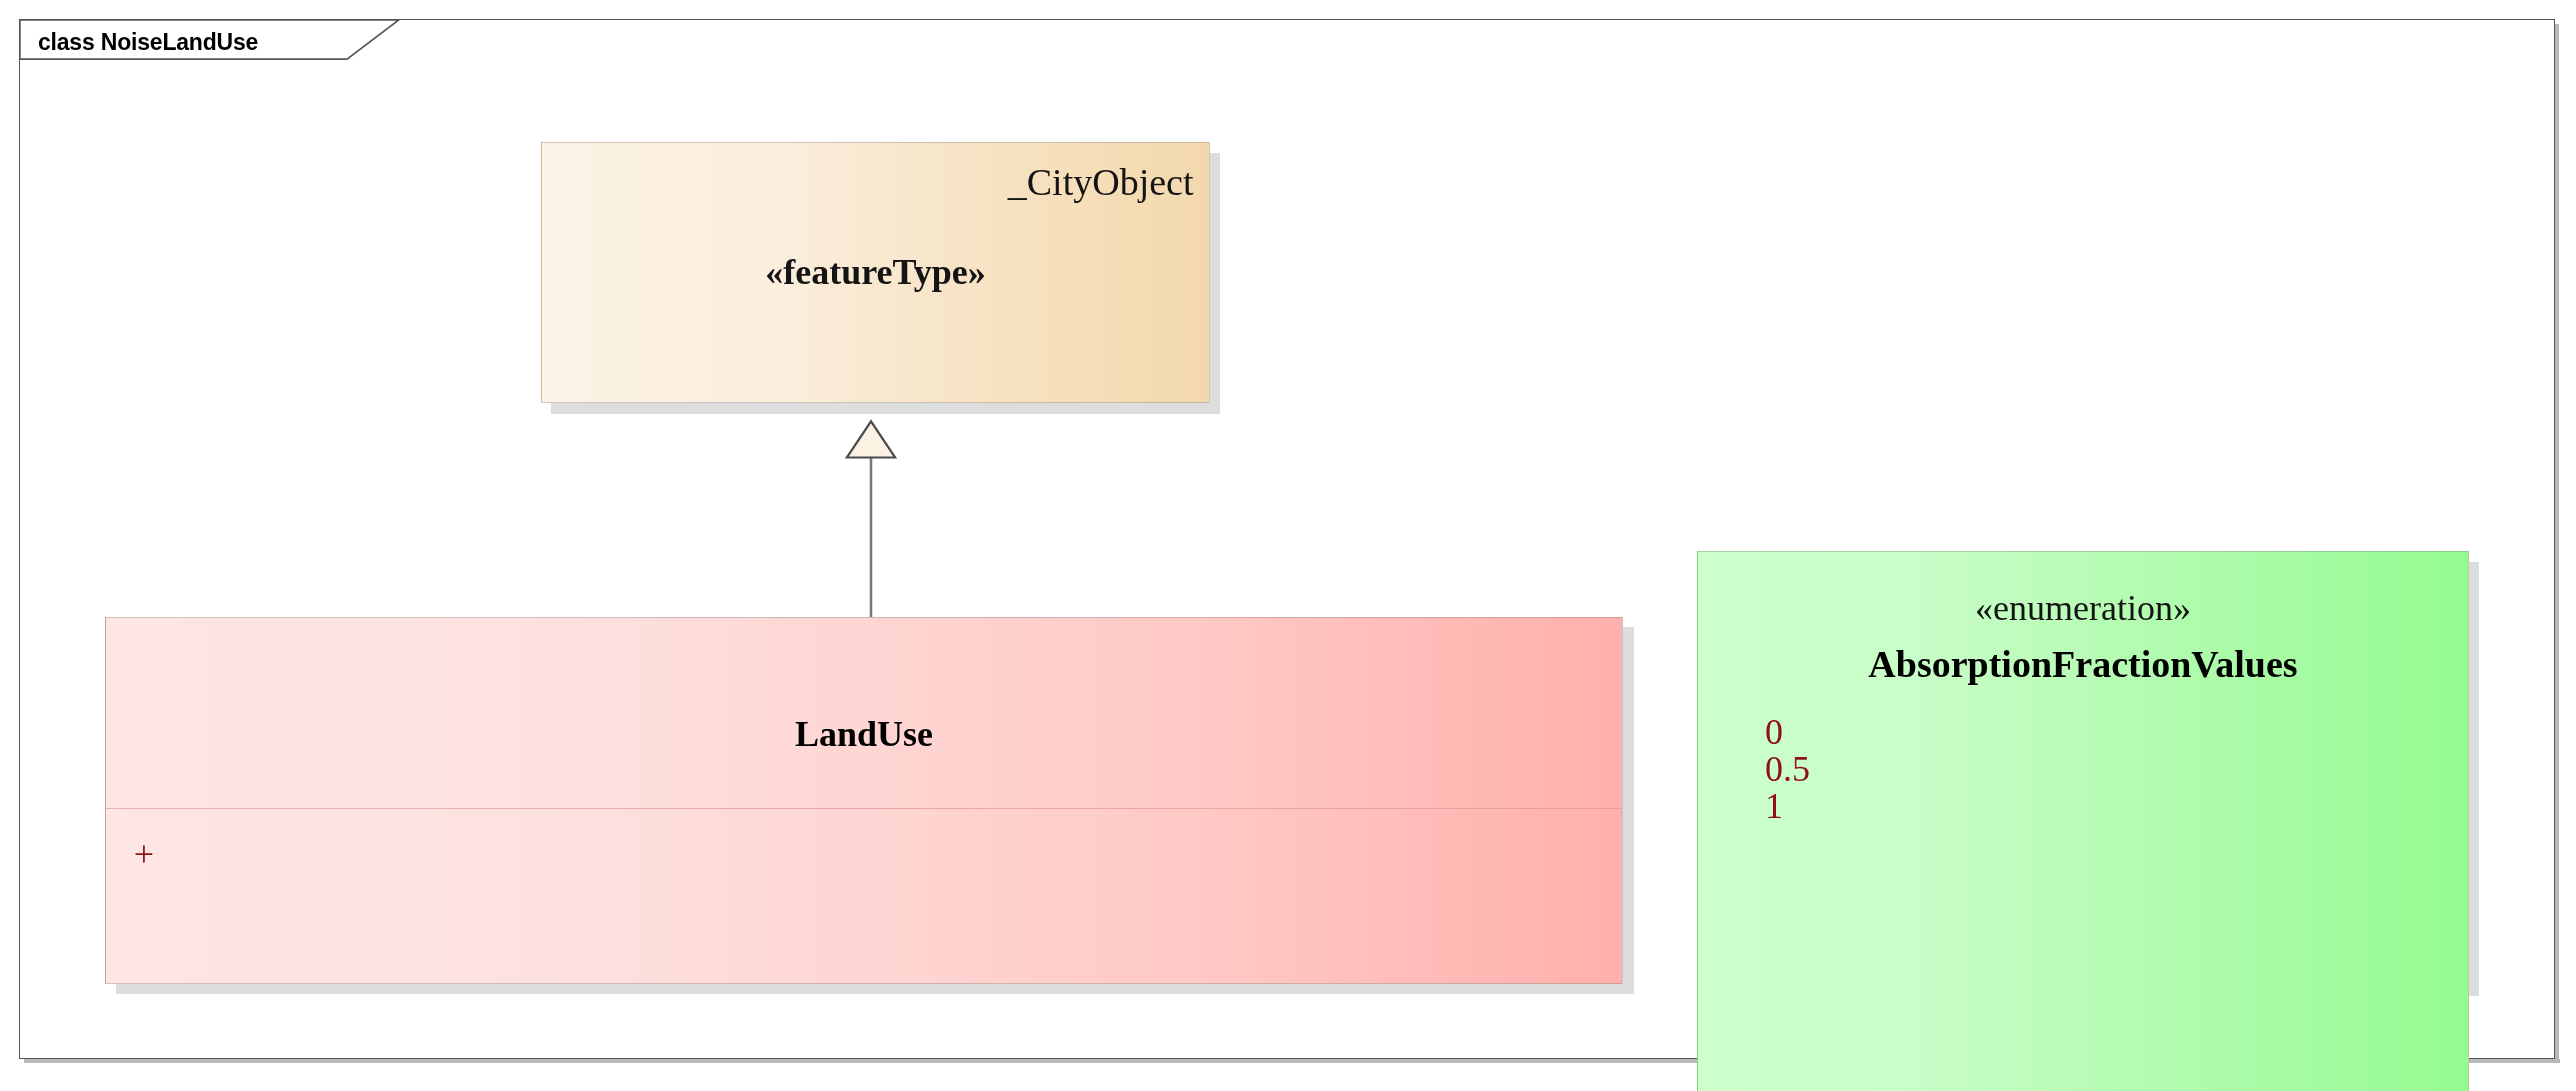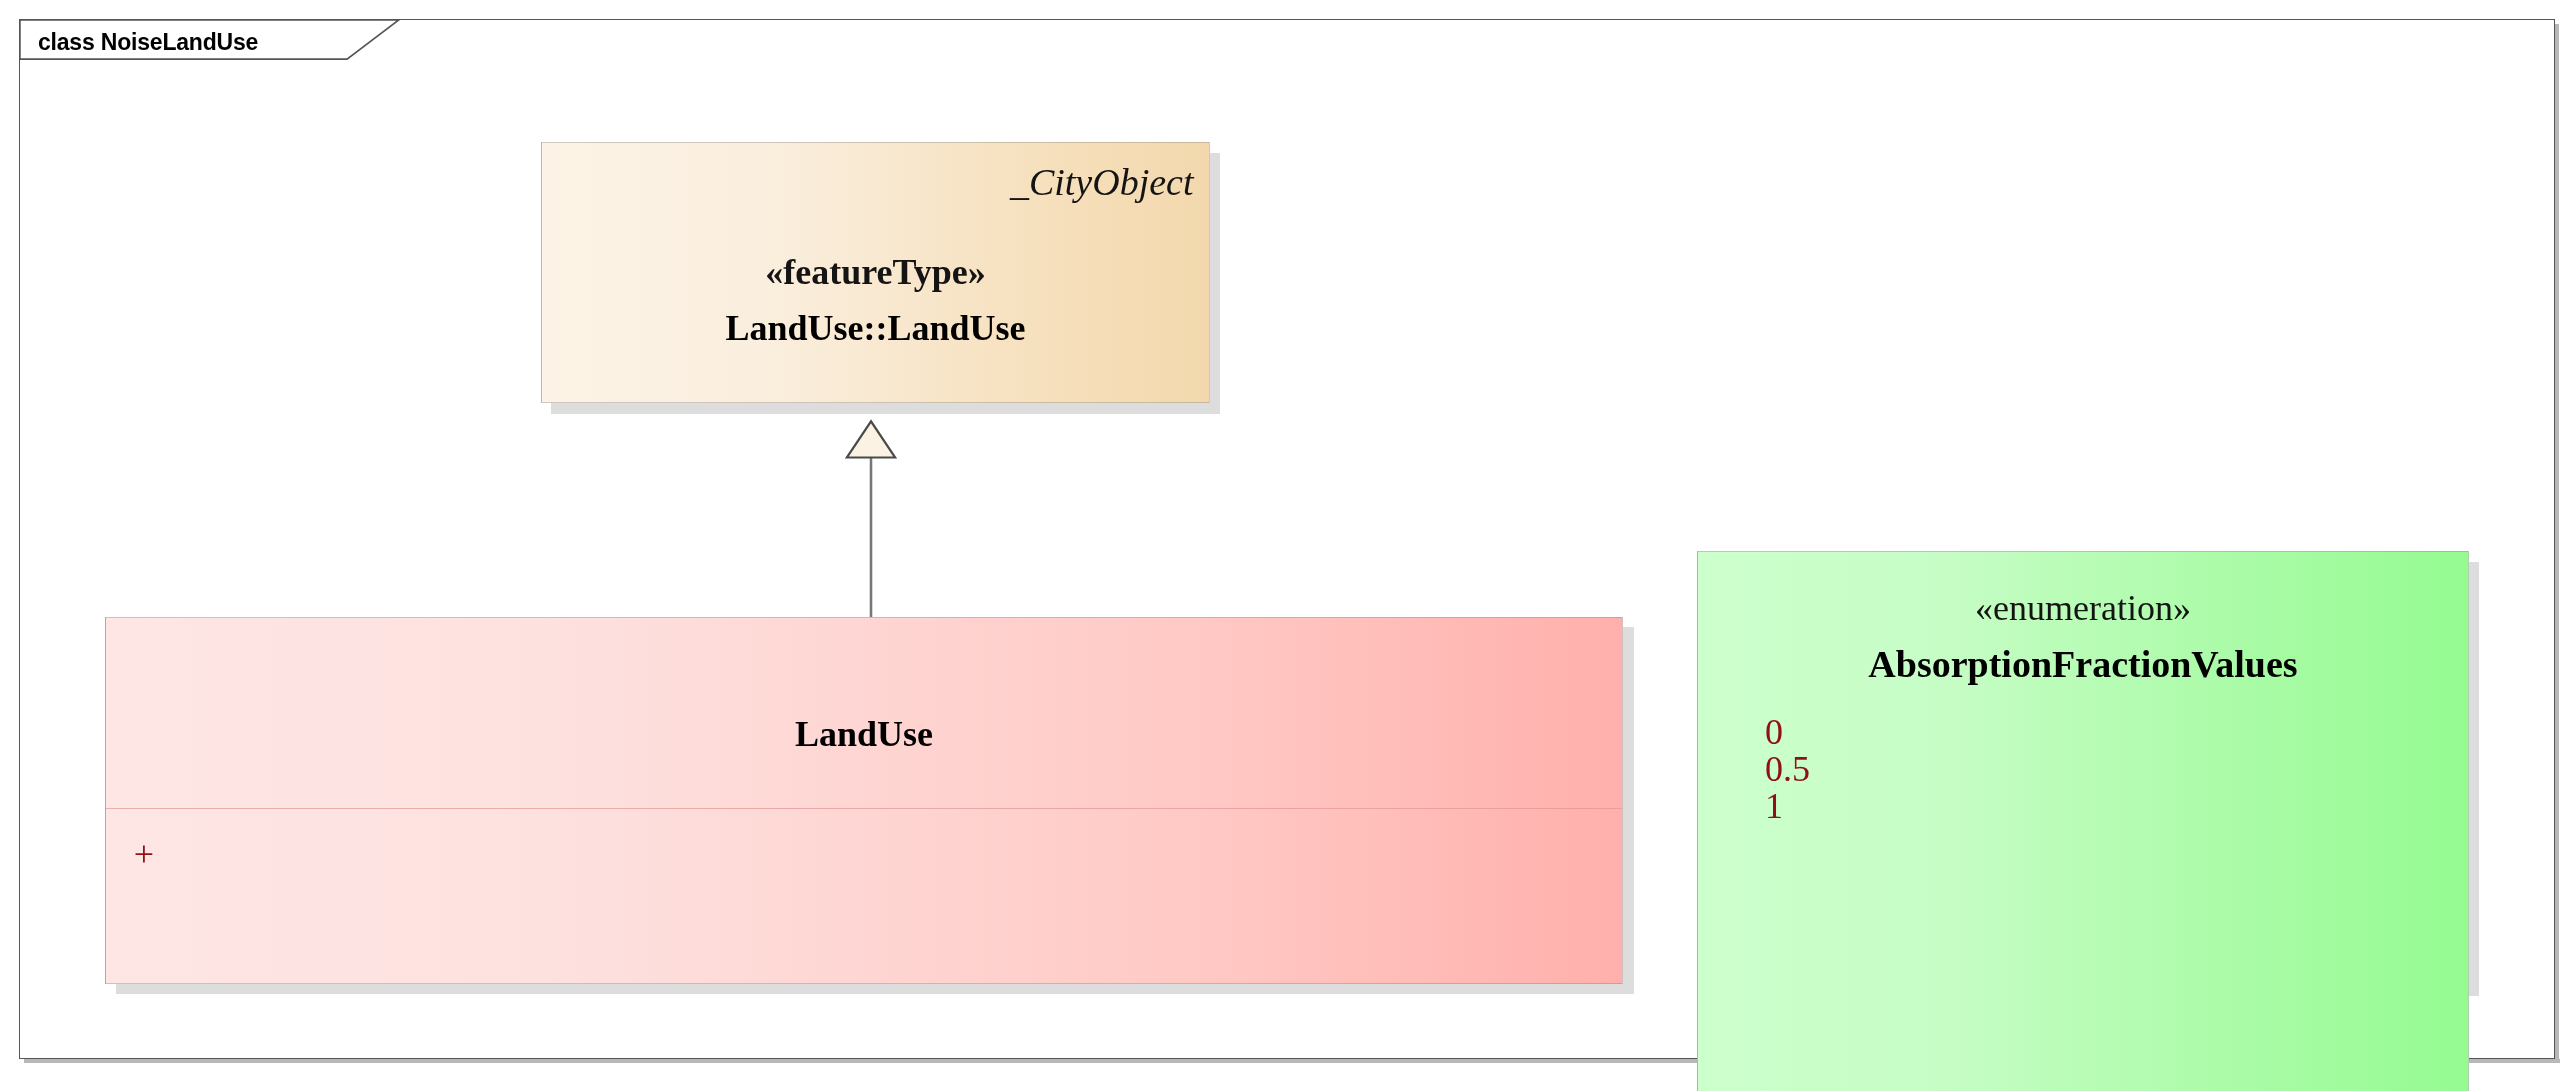--- a/index.html
+++ b/index.html
@@ -96,21 +96,20 @@
   #box-landuse-featuretype-shadow {
     left: 551px;
     top: 153px;
     width: 669px;
     height: 261px;
   }
   #landuse-ft-cityobject {
     position: absolute;
     right: 15.5px;
     top: 17px;
-    font-style: italic;
     font-size: 38px;
     color: #141414;
     white-space: nowrap;
   }
   #landuse-ft-stereotype {
     position: absolute;
     left: 0;
     right: 0;
     top: 108px;
     text-align: center;
@@ -267,21 +266,20 @@
   <svg id="title-tab-shape" viewBox="0 0 490 48" preserveAspectRatio="none">
     <path d="M1,1 L440,1 L380,47 L1,47 Z" fill="#ffffff" stroke="#555555" stroke-width="2"></path>
   </svg>
   <div id="title-tab-label">class NoiseLandUse</div>
 </div>
 
 <div id="box-landuse-featuretype-shadow" class="uml-box-shadow"></div>
 <div id="box-landuse-featuretype" class="uml-box">
   <div id="landuse-ft-cityobject">_CityObject</div>
   <div id="landuse-ft-stereotype">«featureType»</div>
-  <div id="landuse-ft-name">LandUse::LandUse</div>
 </div>
 
 <svg id="generalization" viewBox="0 0 100 250">
   <line x1="50" y1="50" x2="50" y2="248" stroke="#777777" stroke-width="3"></line>
   <polygon points="50,8 22,50 78,50" fill="#fbf2e3" stroke="#4a4a4a" stroke-width="2.6"></polygon>
 </svg>
 
 <div id="box-landuse-ade-shadow" class="uml-box-shadow"></div>
 <div id="box-landuse-ade" class="uml-box">
   <div id="ade-header" class="box-section">

